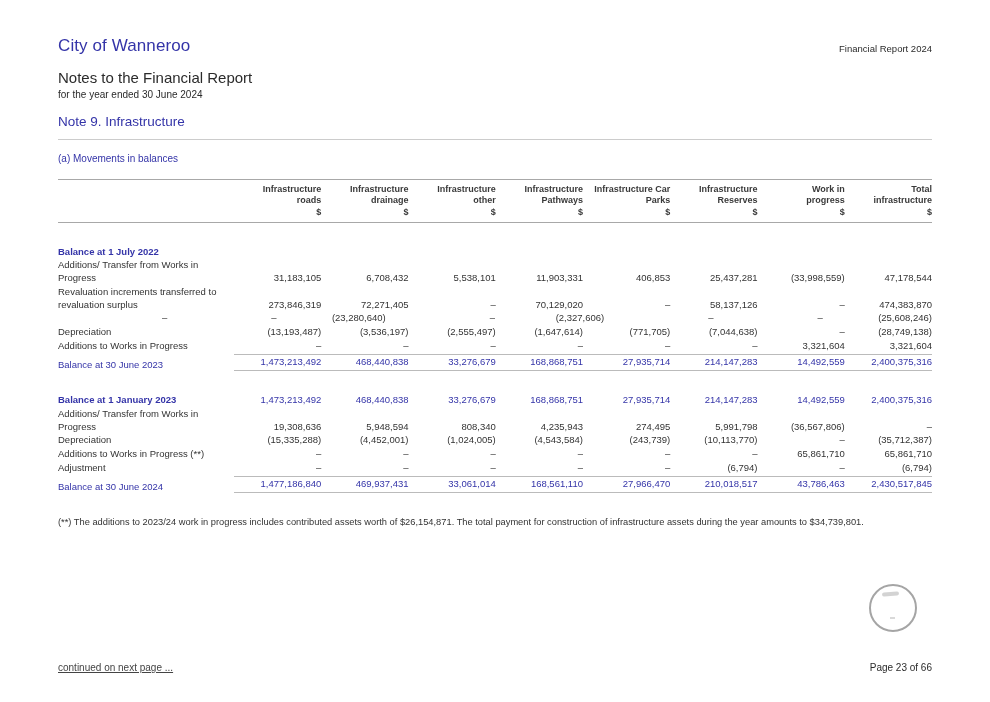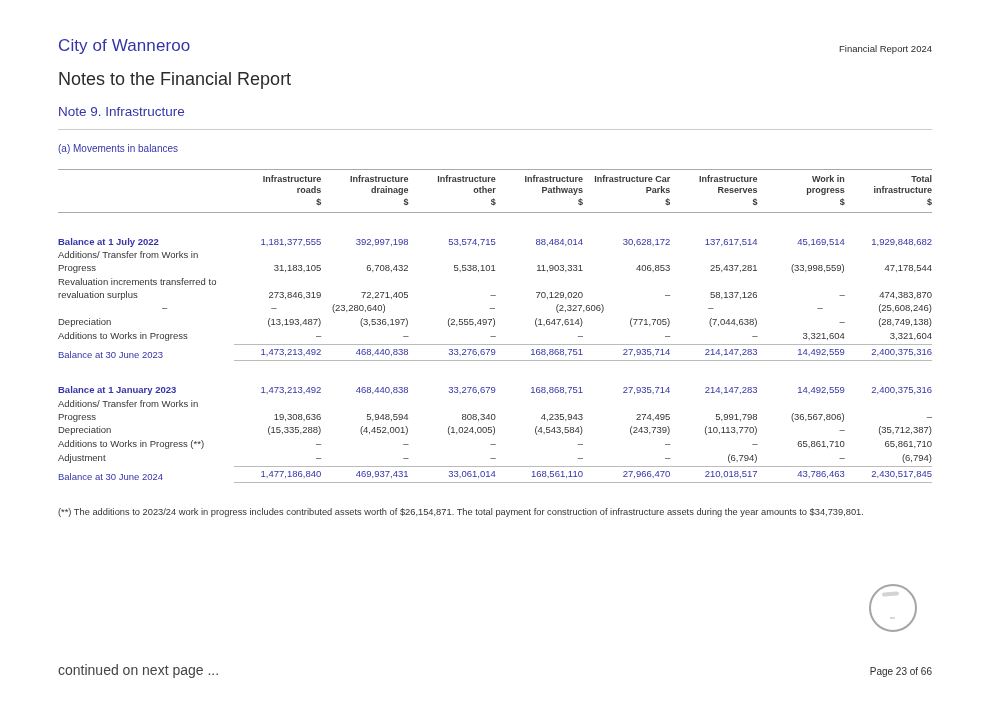--- a/index.html
+++ b/index.html
@@ -10,21 +10,21 @@
     color:#333333;
     position:relative;
     overflow:hidden;
   }
   .page { position:absolute; inset:0; padding:0 58px; }
 
   .top-row { display:flex; justify-content:space-between; align-items:center; margin-top:36px; }
   .org { font-size:17px; color:#3434a8; letter-spacing:.1px; }
   .report-label { font-size:9.5px; color:#2b2b2b; margin-top:5px; }
 
-  .doc-title { font-size:18px; font-weight:400; color:#2b2b2b; margin-top:13px; }
+  .doc-title { font-size:15px; font-weight:400; color:#2b2b2b; margin-top:13px; }
   .doc-subtitle { font-size:10px; color:#2b2b2b; margin-top:3px; }
   .note-title { font-size:13.5px; font-weight:400; color:#3434a8; margin-top:14px; }
 
   .rule { border-top:1px solid #cccccc; margin-top:10px; }
 
   .section-title { font-size:10px; color:#3434a8; margin-top:13px; }
   .section-desc { font-size:10px; color:#333333; margin-top:12px; }
 
   .table { margin-top:15px; font-size:9.5px; }
   .thead { display:flex; border-top:1px solid #a8a8a8; border-bottom:1px solid #a8a8a8; padding:4px 0; align-items:flex-start; }
@@ -52,34 +52,35 @@
   }
   .stamp::after {
     content:""; position:absolute; left:19px; top:31px; width:5px; height:2px;
     background:#b0b0b0; opacity:.6;
   }
 
   .footer {
     position:absolute; left:58px; right:58px; top:662px;
     display:flex; justify-content:space-between; align-items:baseline;
   }
-  .footer-left { font-size:14px; color:#444444; }
+  .footer-left { font-size:10px; color:#444444;text-decoration:underline; }
   .footer-right { font-size:10px; color:#2b2b2b; }
 </style>
 </head>
 <body>
 
 <div class="page">
 
   <div class="top-row">
     <div class="org">City of Wanneroo</div>
     <div class="report-label">Financial Report 2024</div>
   </div>
 
   <div class="doc-title">Notes to the Financial Report</div>
+  <div class="doc-subtitle">for the year ended 30 June 2024</div>
   <div class="note-title">Note 9. Infrastructure</div>
 
   <div class="rule"></div>
 
   <div class="section-title">(a) Movements in balances</div>
 
   <div class="table">
     <div class="thead">
       <div class="label-col"></div>
       <div class="vals">
@@ -117,38 +118,20 @@
 $</div>
         </div>
     </div>
 
     <div>
 
         <div class="tblock">
 
             <div class="trow balance bold-label">
               <div class="label-col">Balance at 1 July 2022</div>
-              <div class="vals">
-
-                  <div class="cell">1,181,377,555</div>
-
-                  <div class="cell">392,997,198</div>
-
-                  <div class="cell">53,574,715</div>
-
-                  <div class="cell">88,484,014</div>
-
-                  <div class="cell">30,628,172</div>
-
-                  <div class="cell">137,617,514</div>
-
-                  <div class="cell">45,169,514</div>
-
-                  <div class="cell">1,929,848,682</div>
-                </div>
             </div>
 
             <div class="trow">
               <div class="label-col">Additions/ Transfer from Works in Progress</div>
               <div class="vals">
 
                   <div class="cell">31,183,105</div>
 
                   <div class="cell">6,708,432</div>
 

